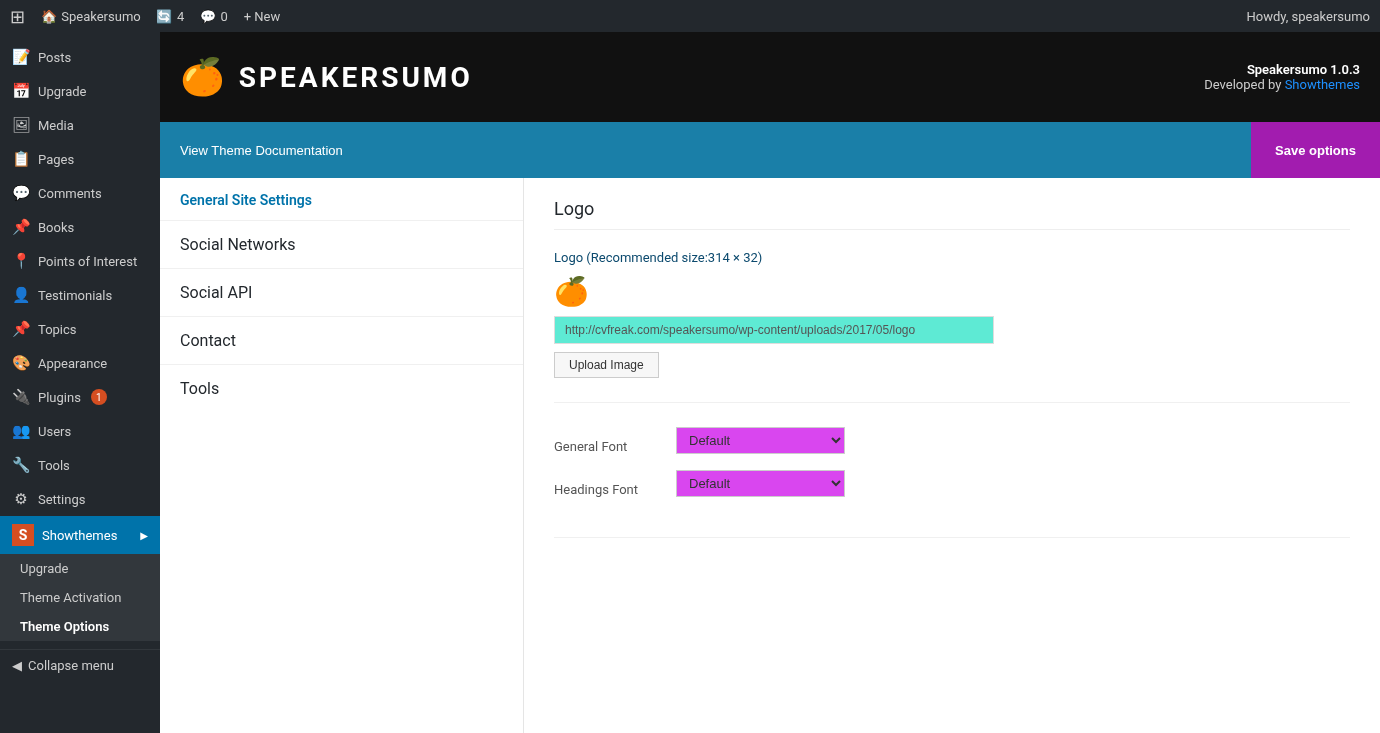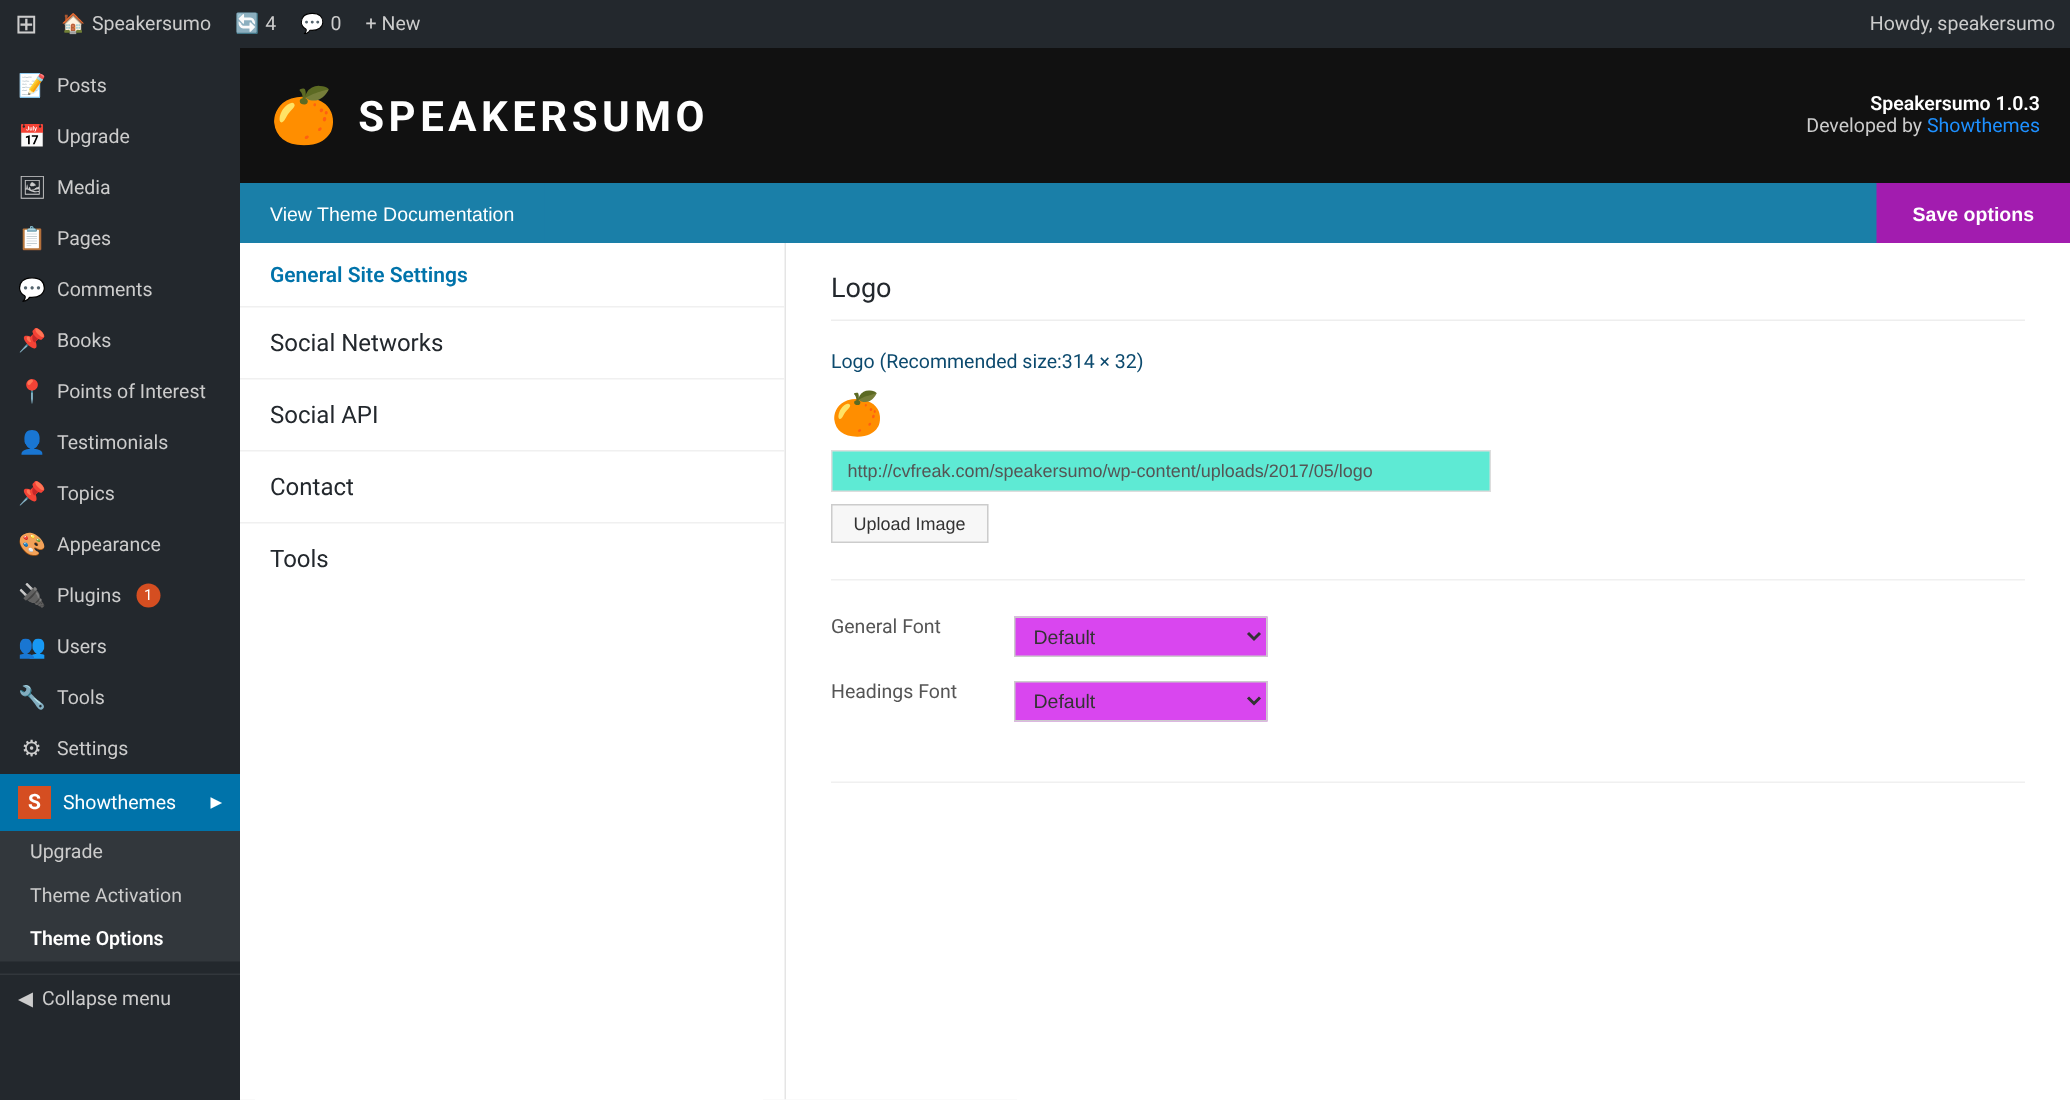--- a/index.html
+++ b/index.html
@@ -124,21 +124,21 @@
     .theme-logo-text { color: #fff; font-size: 28px; font-weight: 700; letter-spacing: 3px; }
     .theme-header-right { margin-left: auto; text-align: right; color: #ccc; font-size: 13px; }
     .theme-header-right .version { color: #fff; font-weight: 600; }
     .theme-header-right a { color: #1e90ff; text-decoration: none; }
 
     
     .theme-toolbar {
       background: #1a7fa8;
       display: flex;
       align-items: stretch;
-      height: 40px;
+      height: 56px;
     }
     .theme-toolbar-doc {
       color: #fff;
       font-size: 13px;
       padding: 0 20px;
       display: flex;
       align-items: center;
       cursor: pointer;
       background: #1a7fa8;
       border: none;
@@ -214,21 +214,21 @@
       background: #f7f7f7;
       border: 1px solid #ccc;
       padding: 5px 14px;
       font-size: 12px;
       cursor: pointer;
       color: #333;
     }
 
     .font-row {
       display: flex;
-      align-items: flex-start;
+      align-items: flex-end;
       gap: 12px;
       margin-bottom: 16px;
     }
     .font-label { font-size: 13px; color: #555; min-width: 110px; }
     .font-select {
       padding: 4px 28px 4px 8px;
       border: 1px solid #ccc;
       background: #d946ef;
       font-size: 13px;
       color: #333;

